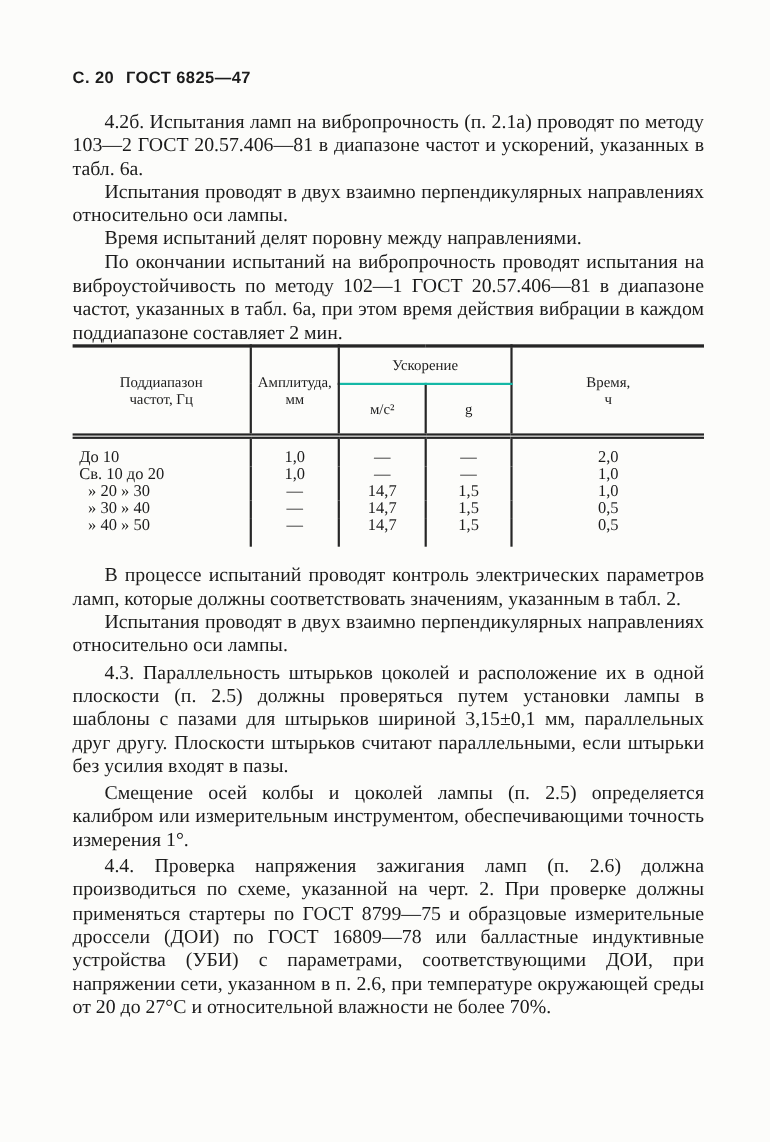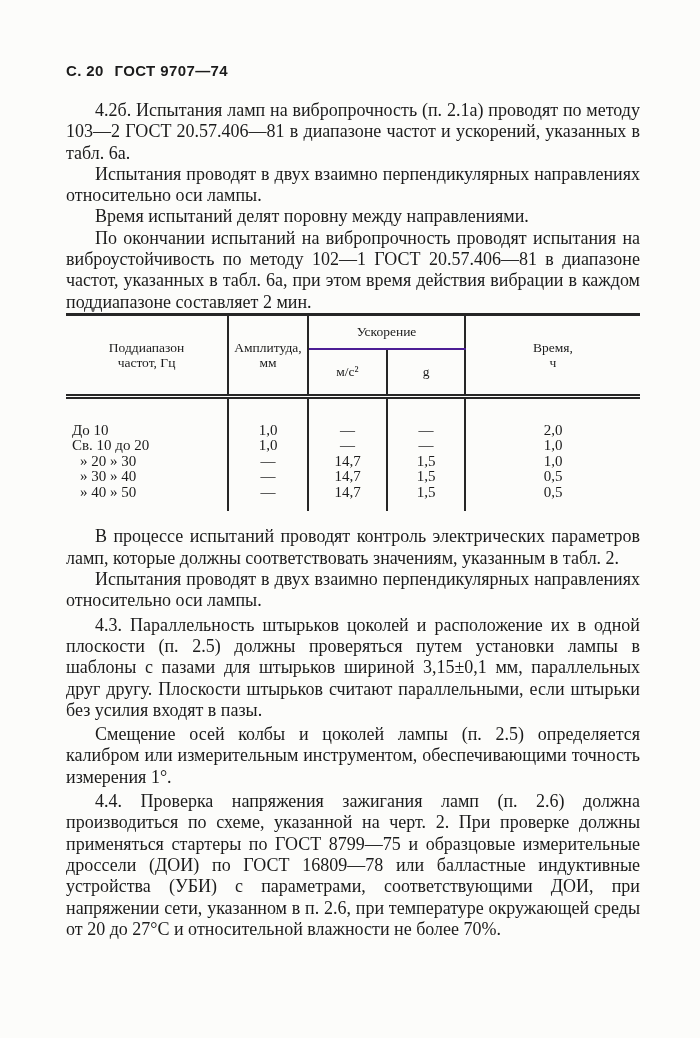--- a/index.html
+++ b/index.html
@@ -50,45 +50,45 @@
   table.gost th, table.gost td { font-weight: normal; }
   thead th {
     font-size: 13.5px;
     line-height: 15px;
     text-align: center;
     vertical-align: middle;
     white-space: pre-line;
     padding: 3px 2px;
   }
   th.rule-r { border-right: 2px solid #262626; }
-  th.group-cell { border-bottom: 2px solid #4c1d95; height: 26px; }
+  th.group-cell { border-bottom: 2px solid #14b8a6; height: 26px; }
   th.hdr-bottom { border-bottom: 5px double #262626; }
   thead tr.subrow th { height: 38px; }
 
   tbody td {
     font-size: 15px;
     line-height: 15.5px;
     text-align: center;
     padding: 0 2px;
     vertical-align: top;
   }
   tbody td + td { border-left: 2px solid #262626; }
   tbody td:first-child { text-align: left; padding-left: 6px; }
   tbody tr.indented td:first-child { padding-left: 14px; }
-  tbody tr:first-child td { padding-top: 24px; }
+  tbody tr:first-child td { padding-top: 10px; }
   tbody tr:last-child td { padding-bottom: 11px; }
 </style>
 </head>
 <body>
 
 <div class="page">
 
   <div class="page-header">
     <span>С. 20</span>
-    <span class="std-no">ГОСТ 9707—74</span>
+    <span class="std-no">ГОСТ 6825—47</span>
   </div>
 
   <div class="body-text">
     <p>4.2б. Испытания ламп на вибропрочность (п. 2.1а) проводят по методу 103—2 ГОСТ 20.57.406—81 в диапазоне частот и ускорений, указанных в табл. 6а.</p>
     <p>Испытания проводят в двух взаимно перпендикулярных направлениях относительно оси лампы.</p>
     <p>Время испытаний делят поровну между направлениями.</p>
     <p>По окончании испытаний на вибропрочность проводят испытания на виброустойчивость по методу 102—1 ГОСТ 20.57.406—81 в диапазоне частот, указанных в табл. 6а, при этом время действия вибрации в каждом поддиапазоне составляет 2 мин.</p>
   </div>
 
 

